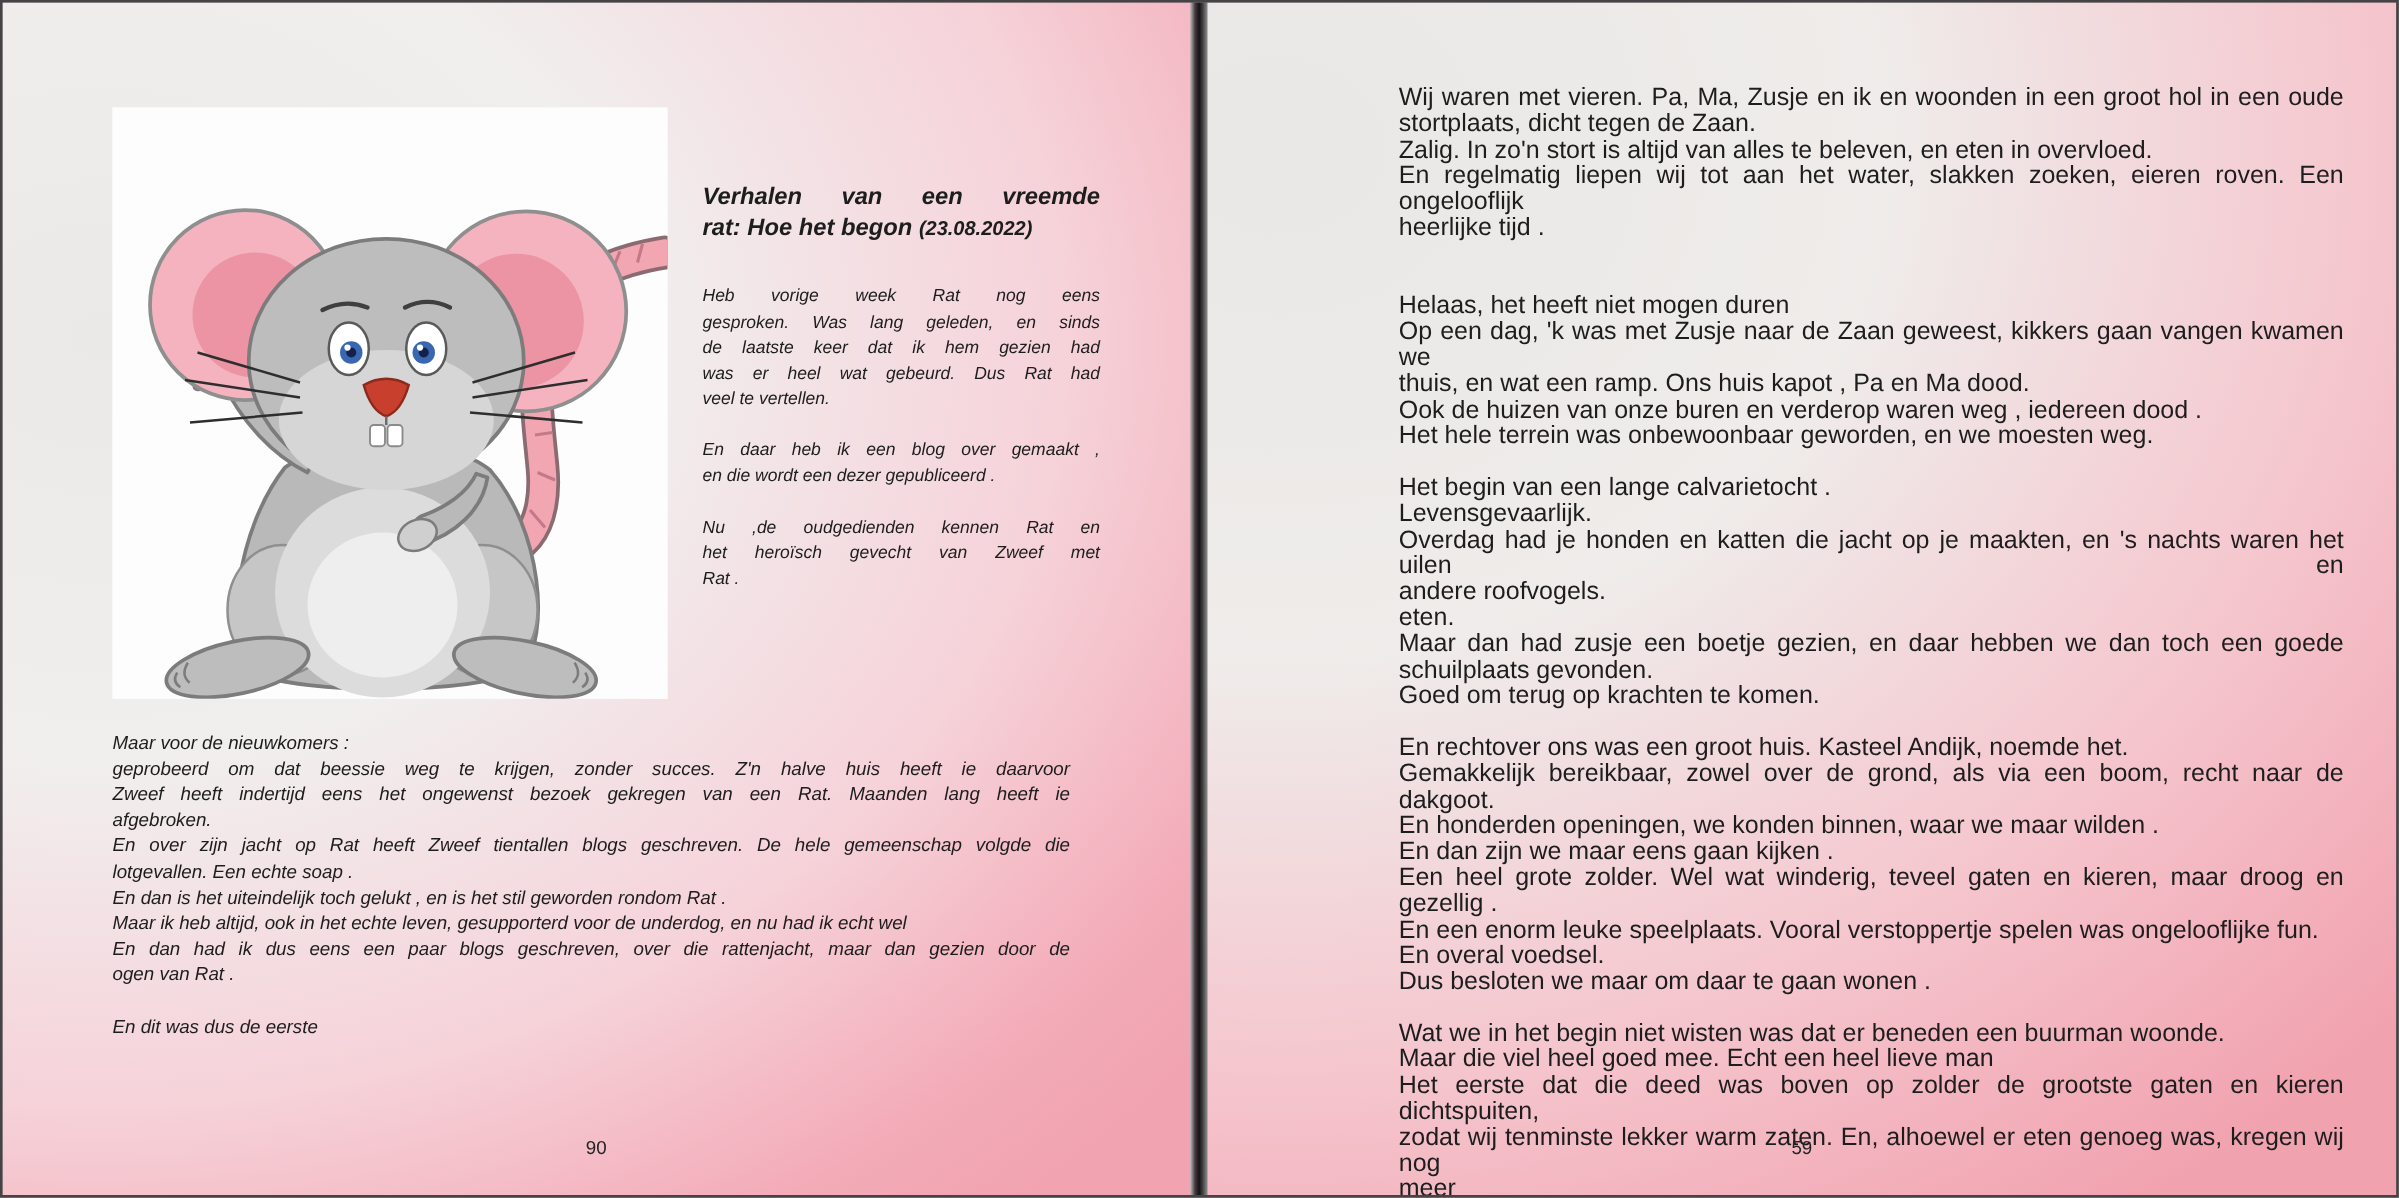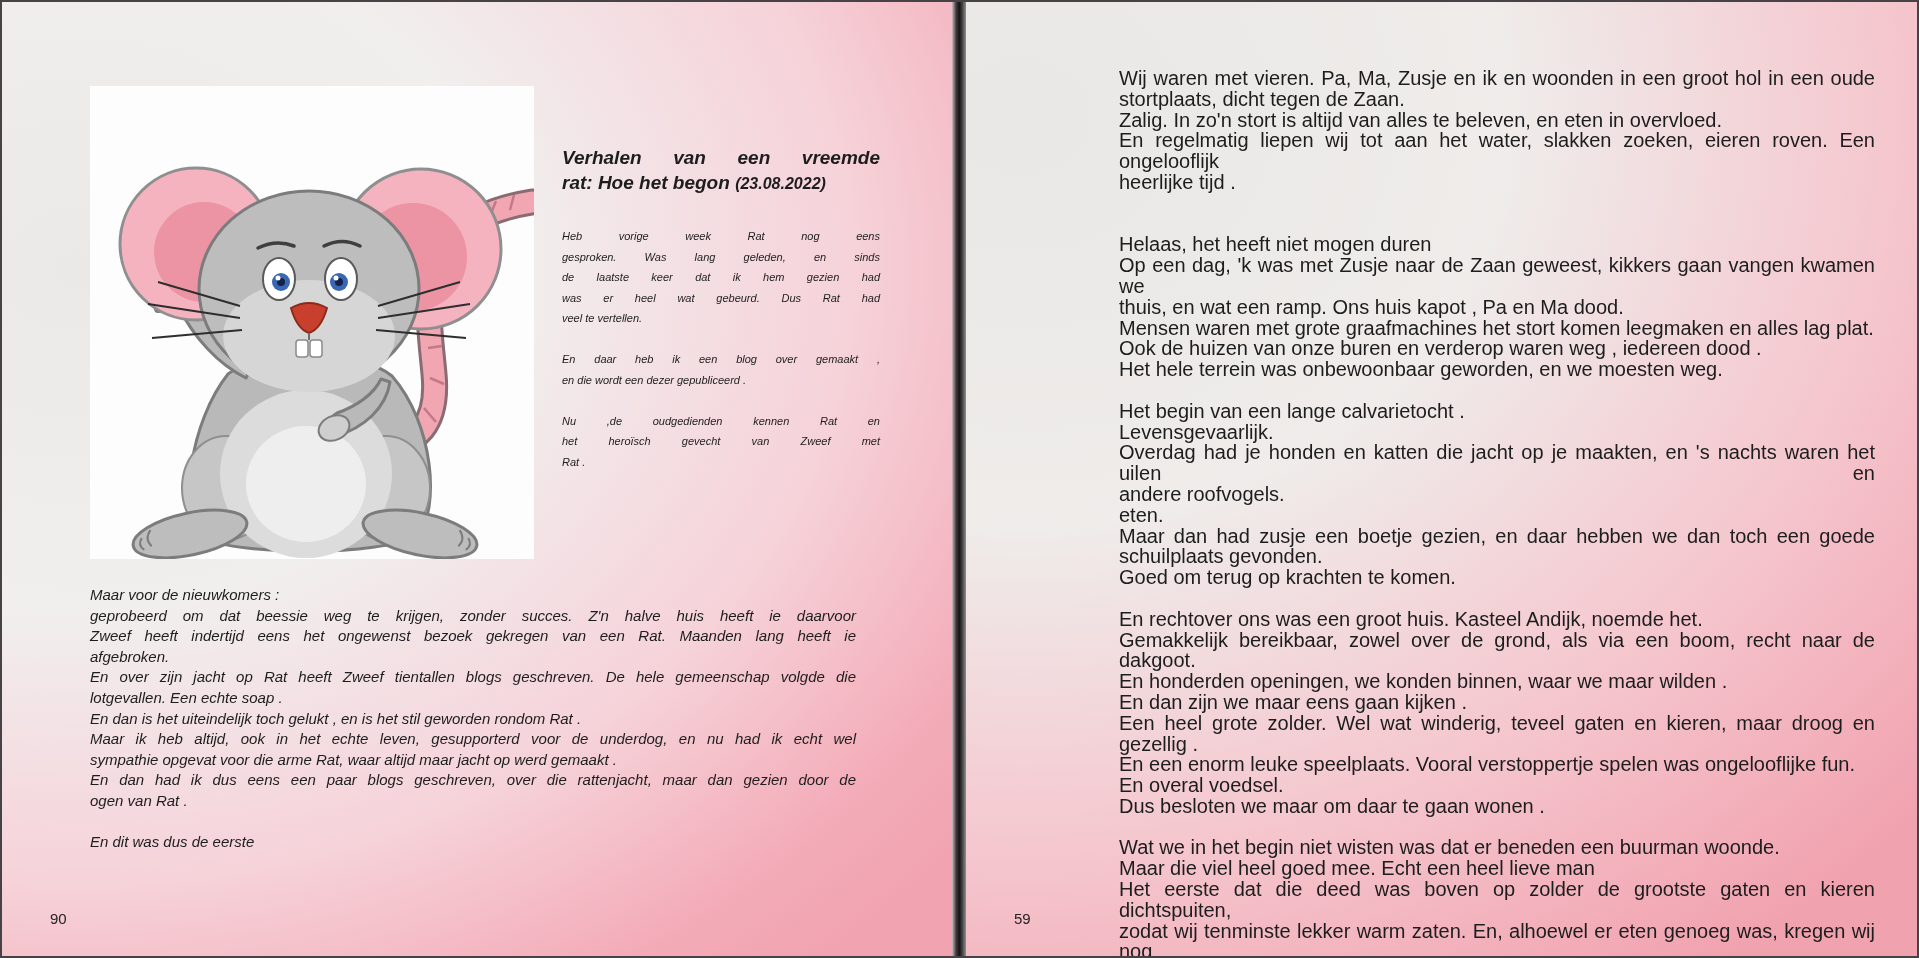--- a/index.html
+++ b/index.html
@@ -25,29 +25,29 @@
   .illus-box svg{display:block; width:100%; height:100%;}
 
   .lp-text{font-style:italic;}
   .title{position:absolute; left:560px; top:143px; width:318px; font-size:19px; font-weight:bold; line-height:25px;}
   .title .t-line.stretch{text-align:justify; text-align-last:justify;}
   .t-date{font-size:16px; font-weight:bold;}
 
   .textblock .para{margin:0;}
   .textblock .line{text-align:justify; text-align-last:justify; text-justify:inter-word;}
   .textblock .para .line:last-child{text-align-last:left;}
-  .intro{position:absolute; left:560px; top:224px; width:318px; font-size:11px; line-height:20.5px;}
+  .intro{position:absolute; left:560px; top:224px; width:318px; font-size:14px; line-height:20.5px;}
   .intro .para.blank{height:20.5px;}
   .lower{position:absolute; left:88px; top:583px; width:766px; font-size:15px; line-height:20.6px;}
   .lower .para.blank{height:20.6px;}
   .rp-body{position:absolute; left:125px; top:66px; width:756px; font-size:20px; line-height:20.8px;margin-left:28px;}
   .rp-body .para.blank{height:20.8px;}
 
-  .page-num{position:absolute; top:908px; left:0; width:100%; 
-    font-size:15px; font-style:normal; color:#242424;margin-left:48px;}
+  .page-num{position:absolute; top:908px; left:0; width:100%; text-align:center;
+    font-size:15px; font-style:normal; color:#242424;}
 </style>
 </head>
 <body>
 
 <div class="spread">
 
   <div class="page left">
 
     <div class="illus-box">
       <svg viewBox="0 0 444 473" xmlns="http://www.w3.org/2000/svg">
@@ -141,21 +141,20 @@
           </div>
           <div class="para">
             <div class="line">En over zijn jacht op Rat heeft Zweef tientallen blogs geschreven. De hele gemeenschap volgde die</div>
             <div class="line">lotgevallen. Een echte soap .</div>
           </div>
           <div class="para">
             <div class="line">En dan is het uiteindelijk toch gelukt , en is het stil geworden rondom Rat .</div>
           </div>
           <div class="para">
             <div class="line">Maar ik heb altijd, ook in het echte leven, gesupporterd voor de underdog, en nu had ik echt wel</div>
-            <div class="line">sympathie opgevat voor die arme Rat, waar altijd maar jacht op werd gemaakt .</div>
           </div>
           <div class="para">
             <div class="line">En dan had ik dus eens een paar blogs geschreven, over die rattenjacht, maar dan gezien door de</div>
             <div class="line">ogen van Rat .</div>
           </div>
           <div class="para blank"></div>
           <div class="para">
             <div class="line">En dit was dus de eerste</div>
           </div>
         </div>
@@ -180,23 +179,20 @@
           <div class="line">heerlijke tijd .</div>
         </div>
         <div class="para blank"></div>
         <div class="para blank"></div>
         <div class="para">
           <div class="line">Helaas, het heeft niet mogen duren</div>
         </div>
         <div class="para">
           <div class="line"> Op een dag, 'k was met Zusje naar de Zaan geweest, kikkers gaan vangen kwamen we</div>
           <div class="line">thuis, en wat een ramp. Ons huis kapot , Pa en Ma dood.</div>
-        </div>
-        <div class="para">
-          <div class="line">Mensen waren met grote graafmachines het stort komen leegmaken en alles lag plat.</div>
         </div>
         <div class="para">
           <div class="line">Ook de huizen van onze buren en verderop waren weg , iedereen dood .</div>
         </div>
         <div class="para">
           <div class="line">Het hele terrein was onbewoonbaar geworden, en we moesten weg.</div>
         </div>
         <div class="para blank"></div>
         <div class="para">
           <div class="line">Het begin van een lange calvarietocht .</div>

